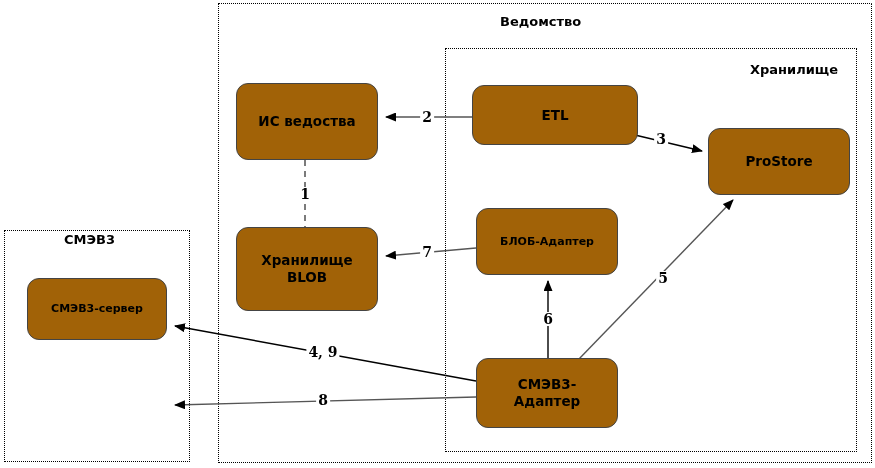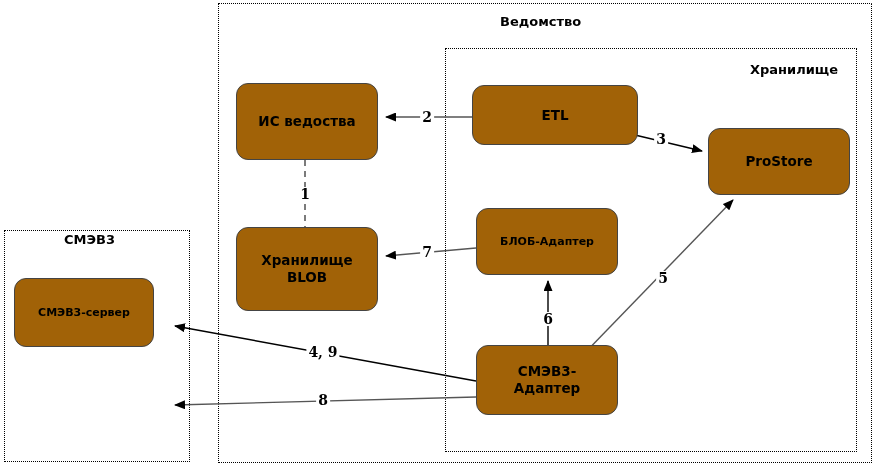--- a/index.html
+++ b/index.html
@@ -136,21 +136,21 @@
     <span>Хранилище</span>
     <span>BLOB</span>
   </div>
 
   <div class="node" style="left:472px; top:85px; width:166px; height:60px;">ETL</div>
 
   <div class="node" style="left:708px; top:128px; width:142px; height:67px;">ProStore</div>
 
   <div class="node small" style="left:476px; top:208px; width:142px; height:67px;">БЛОБ-Адаптер</div>
 
-  <div class="node" style="left:476px; top:345px; width:142px; height:70px; flex-direction:column;">
+  <div class="node" style="left:476px; top:358px; width:142px; height:70px; flex-direction:column;">
     <span>СМЭВ3-</span>
     <span>Адаптер</span>
   </div>
 
-  <div class="node small" style="left:14px; top:278px; width:140px; height:69px;">СМЭВ3-сервер</div>
+  <div class="node small" style="left:27px; top:278px; width:140px; height:62px;">СМЭВ3-сервер</div>
 
 
 </div>
 
 </body></html>

